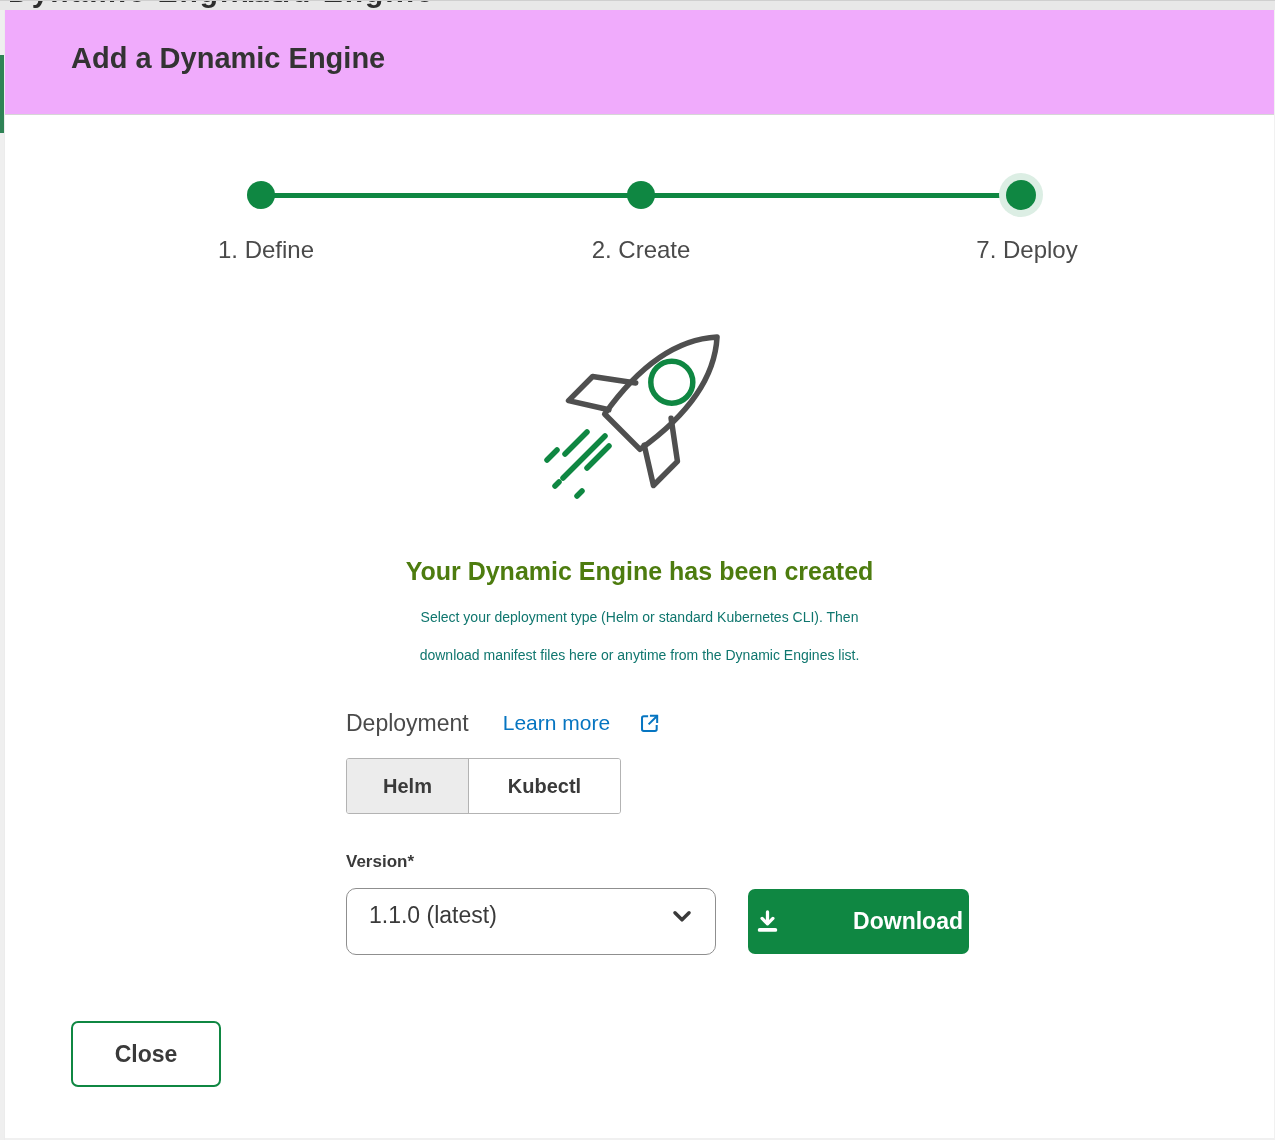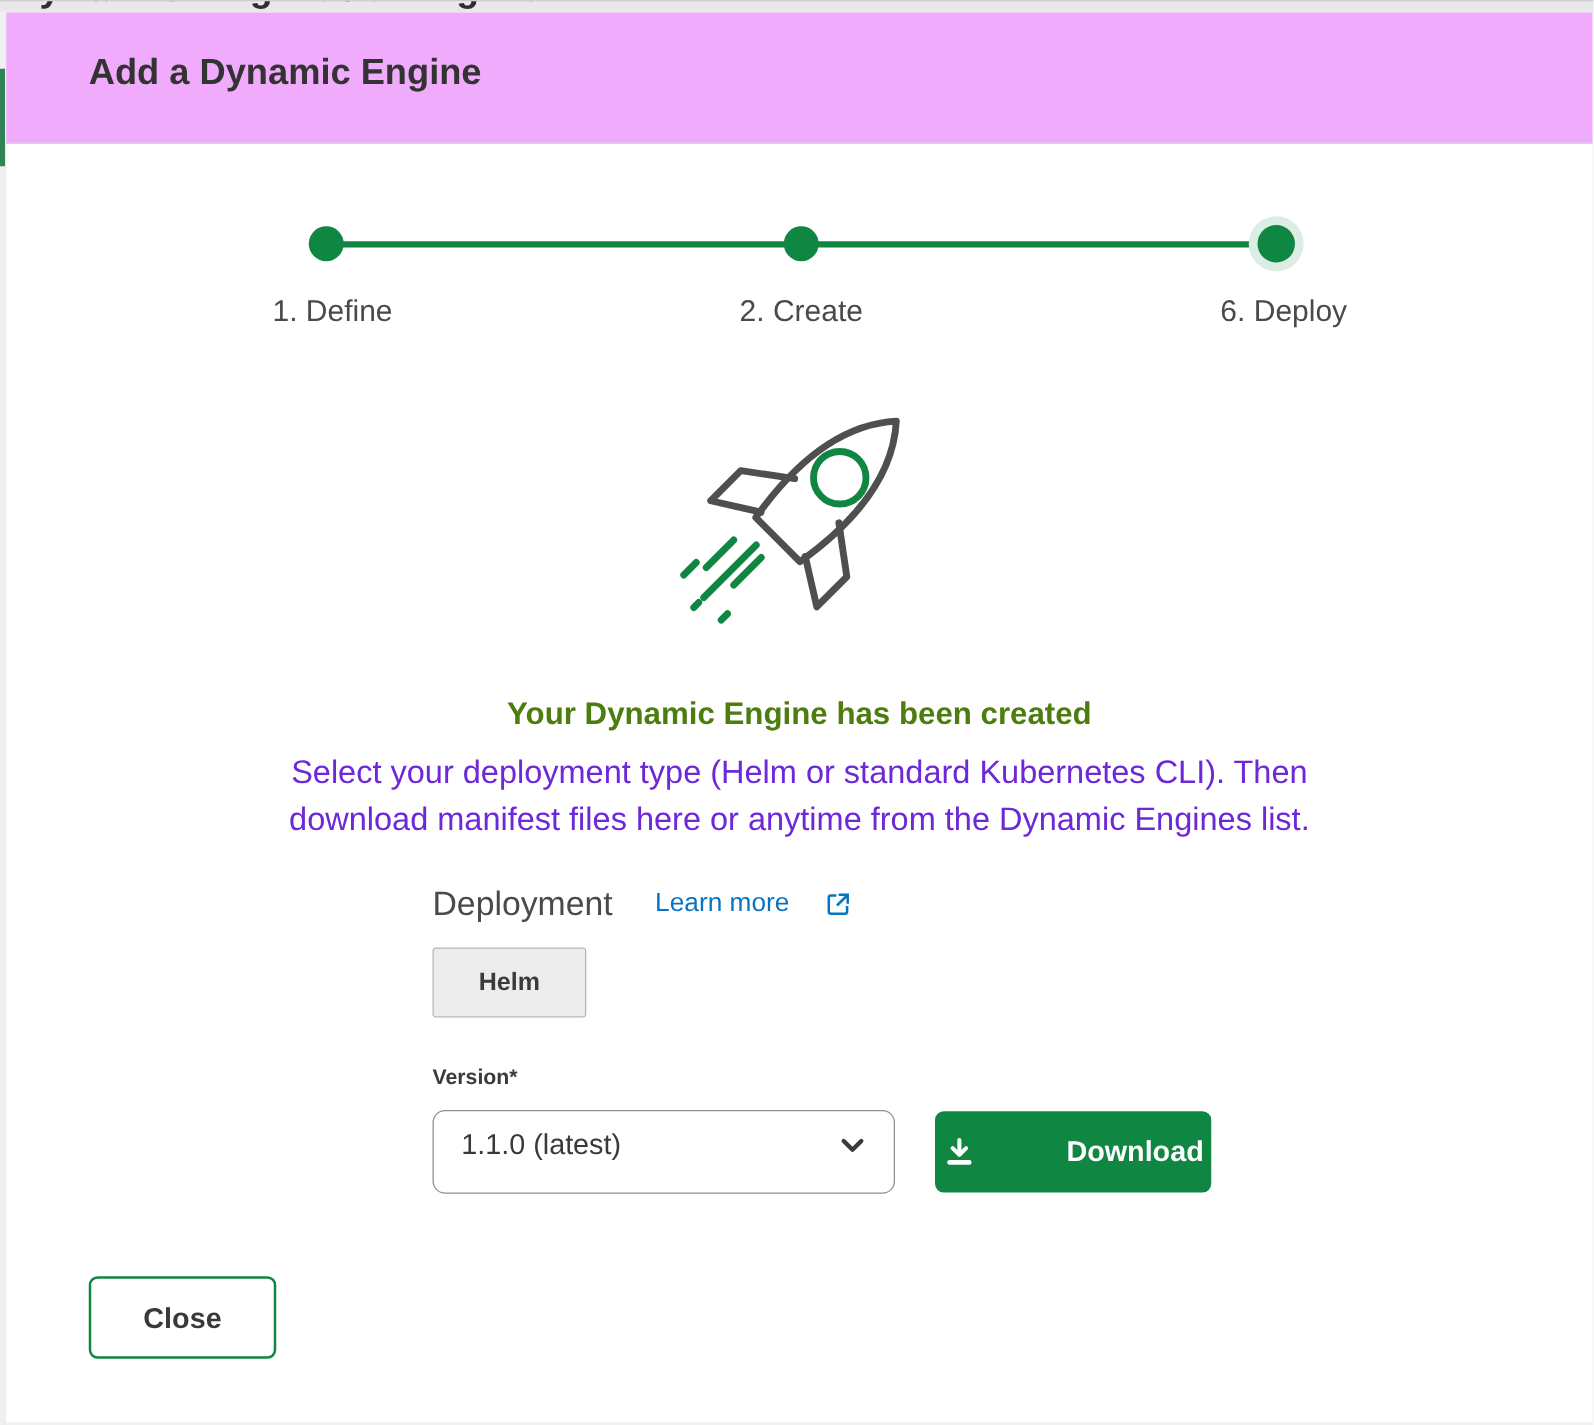--- a/index.html
+++ b/index.html
@@ -67,29 +67,29 @@
   
   .rocket { position: absolute; left: 516px; top: 292px; }
 
   
   .result-heading {
     position: absolute; top: 547px; left: 0; width: 100%; text-align: center;
     font-size: 25px; font-weight: bold; color: #4d7c0f;
   }
   .result-desc {
     position: absolute; top: 588px; left: 0; width: 100%; text-align: center;
-    font-size: 26px; color: #6d28d9; line-height: 38px;
+    font-size: 14px; color: #0f766e; line-height: 38px;
   }
 
   
   .deploy-row {
     position: absolute; left: 341px; top: 696px; height: 34px;
     display: flex; align-items: center; gap: 34px;
   }
-  .deploy-label { font-size: 27px; color: #4a4a4a; }
+  .deploy-label { font-size: 23px; color: #4a4a4a; }
   .learn-more {
     display: flex; align-items: center; gap: 28px;
     font-size: 21px; color: #0675C1; cursor: pointer; text-decoration: none;
   }
   .toggle {
     position: absolute; left: 341px; top: 748px; height: 56px;
     display: flex; border: 1px solid #b3b3b3; border-radius: 3px; overflow: hidden; background: #fff;
   }
   .toggle-btn {
     display: flex; align-items: center; justify-content: center;
@@ -148,21 +148,21 @@
     </div>
 
     <div class="step-line"></div>
     <div class="step-dot dot-1"></div>
     <div class="step-dot dot-2"></div>
     <div class="dot-halo">
       <div class="dot-active"></div>
     </div>
     <div class="step-label lbl-1">1. Define</div>
     <div class="step-label lbl-2">2. Create</div>
-    <div class="step-label lbl-3">6. Deploy</div>
+    <div class="step-label lbl-3">7. Deploy</div>
 
     <div class="rocket">
       <svg width="230" height="205" viewBox="0 0 230 205">
         <g fill="none" stroke="#4f4f4f" stroke-width="5.5" stroke-linejoin="round" stroke-linecap="round">
           <g transform="translate(131,100) rotate(45)">
             <path d="M0,-92 C 27,-62 35,-18 25,42 L -25,42 C -35,-18 -27,-62 0,-92 Z"></path>
             <path d="M-25,-2 L-60,24 L-60,58 L-25,36"></path>
             <path d="M25,-2 L60,24 L60,58 L25,36"></path>
             <circle cx="0" cy="-28" r="21" stroke="#0F8742"></circle>
           </g>
@@ -193,20 +193,21 @@
             <path d="M9.5 4.5 H6 A1.8 1.8 0 0 0 4.2 6.3 V18 A1.8 1.8 0 0 0 6 19.8 H17.7 A1.8 1.8 0 0 0 19.5 18 V14.5"></path>
             <path d="M13.5 4 h6.5 v6.5"></path>
             <path d="M19.6 4.4 L11.8 12.2"></path>
           </svg>
         </span>
       </a>
     </div>
 
     <div class="toggle">
       <div class="toggle-btn first selected">Helm</div>
+      <div class="toggle-btn second">Kubectl</div>
     </div>
 
     <div class="version-label">
       <span>Version</span><span>*</span>
     </div>
     <div class="select">
       <span>1.1.0 (latest)</span>
       <span style="display:flex;">
         <svg width="26" height="26" viewBox="0 0 24 24" fill="none" stroke="#3a3a3a" stroke-width="3.2" stroke-linecap="round" stroke-linejoin="round">
           <path d="M5.5 9 L12 15.5 L18.5 9"></path>

